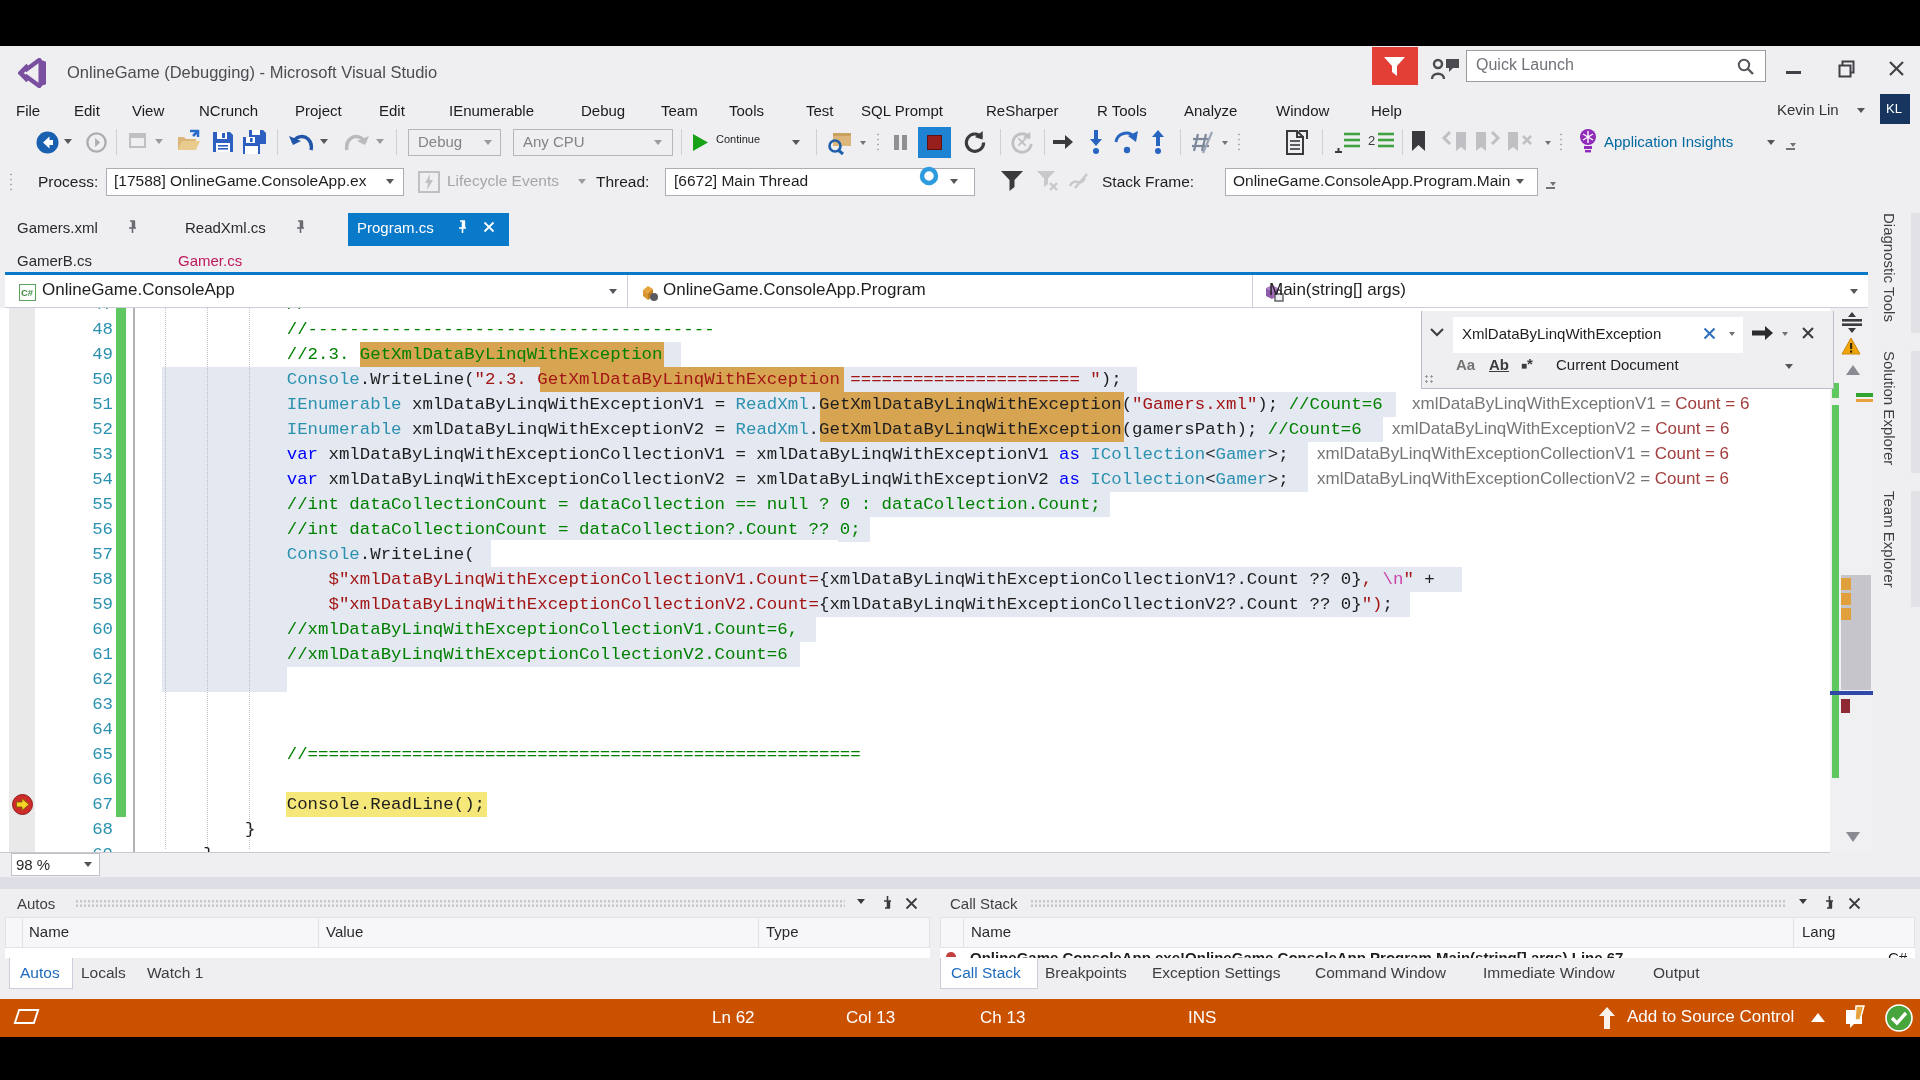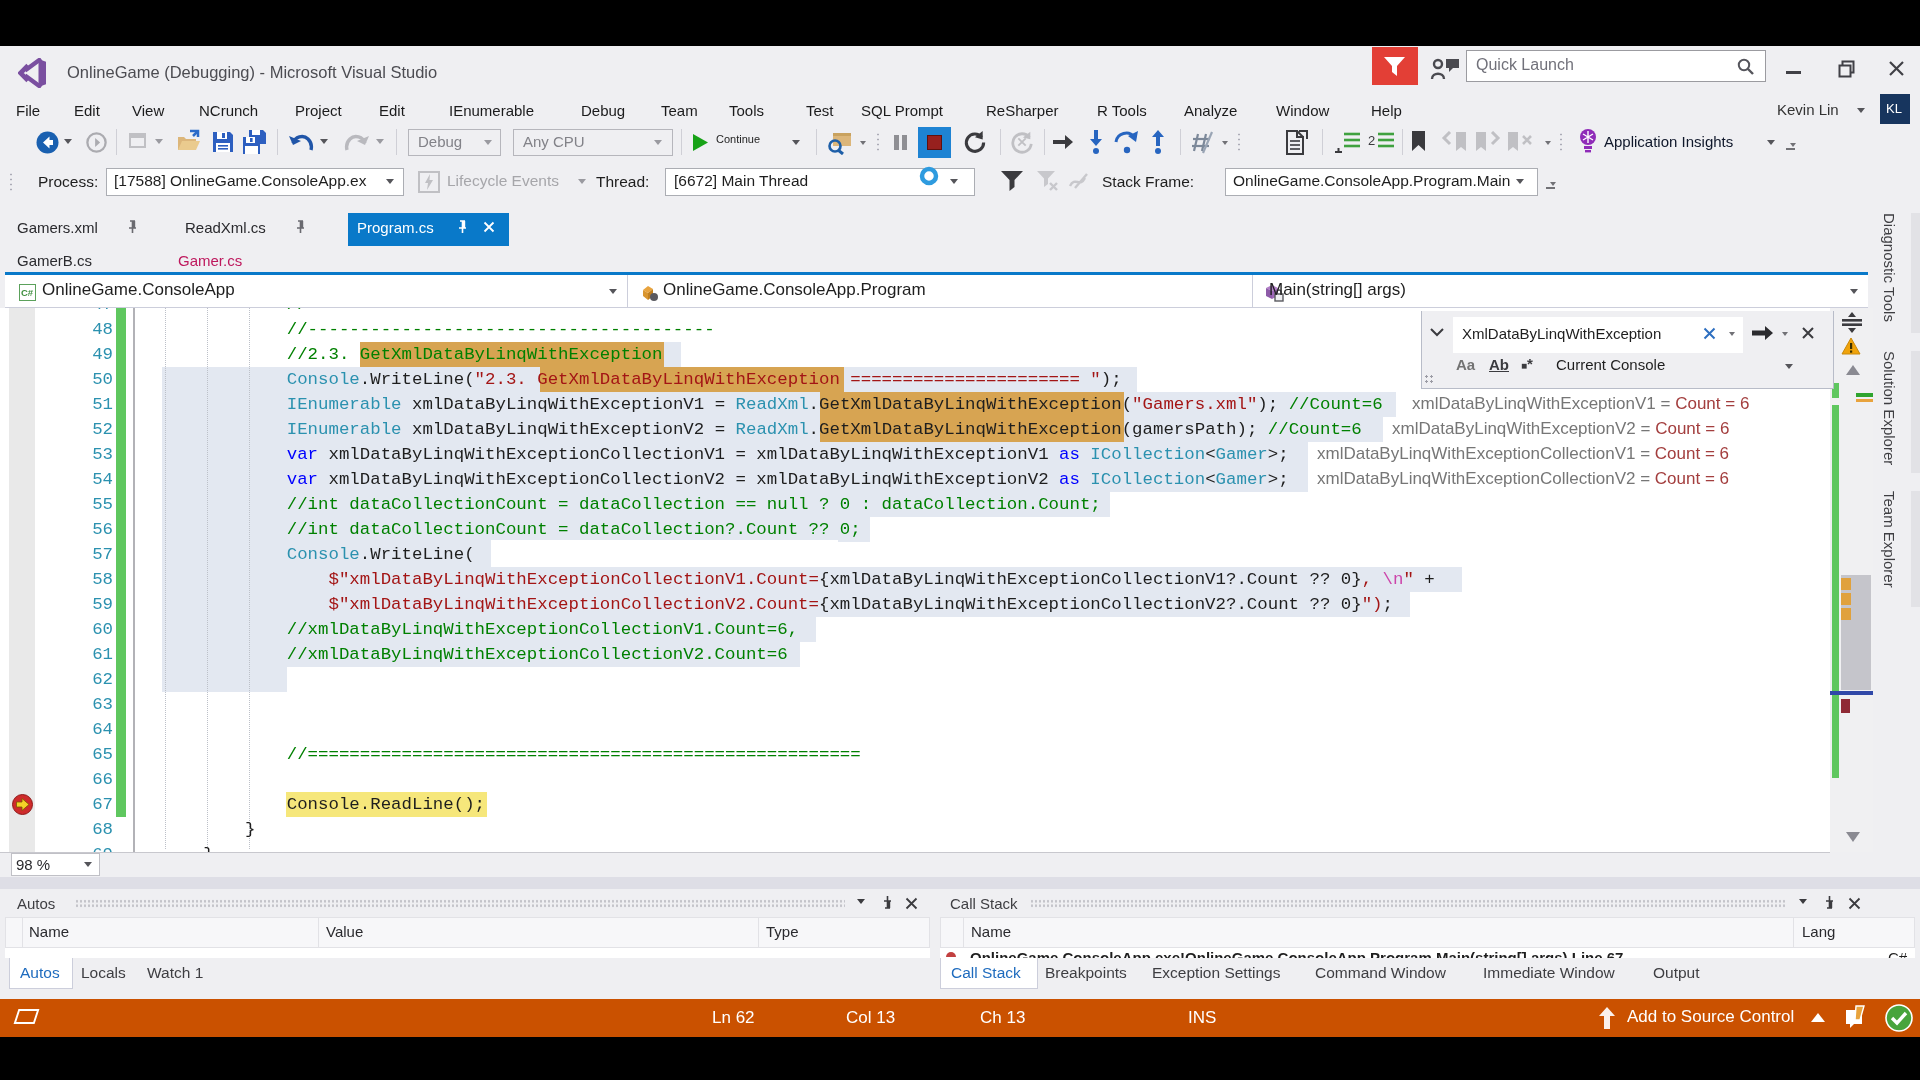--- a/index.html
+++ b/index.html
@@ -264,21 +264,21 @@
 </svg>
 <div class="car2" style="left:1545px;top:141px"></div>
 <div class="a" style="left:1558px;top:132px;width:6px;height:20px;background-image:radial-gradient(#ABABB6 1.1px,transparent 1.35px);background-size:6px 5px"></div>
 
 <svg class="a" style="left:1578px;top:128px" width="20" height="28" viewBox="0 0 20 28">
   <circle cx="10" cy="9" r="8" fill="#8F2BB8"></circle>
   <path d="M10 3 L10 15 M5 6 L15 12 M15 6 L5 12" stroke="#fff" stroke-width="1.4"></path>
   <rect x="6" y="18" width="8" height="3" fill="#8F2BB8"></rect>
   <rect x="7" y="22" width="6" height="2.4" fill="#8F2BB8"></rect>
 </svg>
-<div class="tx" style="left:1604px;top:133px;font-size:15px;color:#0f172a">Application Insights</div>
+<div class="tx" style="left:1604px;top:133px;font-size:15px;color:#0369a1">Application Insights</div>
 <div class="car" style="left:1767px;top:140px"></div>
 <div class="car2" style="left:1790px;top:143px"></div>
 <div class="a" style="left:1786px;top:148px;width:9px;height:1.5px;background:#717176"></div>
 </div>
 <div id="toolbar2">
 <div class="a" style="left:8px;top:172px;width:6px;height:20px;background-image:radial-gradient(#ABABB6 1.1px,transparent 1.35px);background-size:6px 5px"></div>
 <div class="tx" style="left:38px;top:173px;font-size:15.5px;color:#1E1E1E">Process:</div>
 <div class="combo" style="left:106px;top:168px;width:298px;height:28px"></div>
 <div class="tx" style="left:114px;top:172px;font-size:15.5px;color:#1E1E1E;width:266px;overflow:hidden">[17588] OnlineGame.ConsoleApp.ex</div>
 <div class="car" style="left:386px;top:179px"></div>
@@ -524,21 +524,21 @@
 <svg class="a" style="left:1751px;top:325px" width="24" height="16" viewBox="0 0 24 16">
   <path d="M1 5.5 L14 5.5 L14 1 L22 8 L14 15 L14 10.5 L1 10.5 Z" fill="#2B2B2F"></path>
 </svg>
 <div class="car2" style="left:1782px;top:332px"></div>
 <svg class="a" style="left:1801px;top:326px" width="14" height="14" viewBox="0 0 14 14">
   <path d="M2 2 L12 12 M12 2 L2 12" stroke="#3B3B3F" stroke-width="2"></path>
 </svg>
 <div class="tx" style="left:1456px;top:356px;font-size:15px;font-weight:bold;color:#737373">Aa</div>
 <div class="tx" style="left:1489px;top:356px;font-size:15px;font-weight:bold;color:#3B3B3F;text-decoration:underline">Ab</div>
 <div class="tx" style="left:1521px;top:355px;font-size:15px;font-weight:bold;color:#3B3B3F"><span style="font-size:10px">■</span>*</div>
-<div class="tx" style="left:1556px;top:356px;font-size:15px;color:#1E1E1E">Current Console</div>
+<div class="tx" style="left:1556px;top:356px;font-size:15px;color:#1E1E1E">Current Document</div>
 <div class="car" style="left:1785px;top:364px"></div>
 <div class="a" style="left:1424px;top:374px;width:10px;height:10px;background-image:radial-gradient(#9B9BA4 1px,transparent 1.3px);background-size:5px 5px"></div>
 </div>
 
 <div id="edbottom">
 <div class="a" style="left:0;top:852px;width:1830px;height:25px;background:#EFEFF2;border-top:1px solid #C8C8CE"></div>
 <div class="combo" style="left:11px;top:853px;width:89px;height:23px;border-color:#C0C0C6"></div>
 <div class="tx" style="left:16px;top:856px;font-size:15px;color:#2A2A2E">98 %</div>
 <div class="car" style="left:84px;top:862px"></div>
 <div class="a" style="left:0;top:877px;width:1920px;height:12px;background:#DEDEE6"></div>

